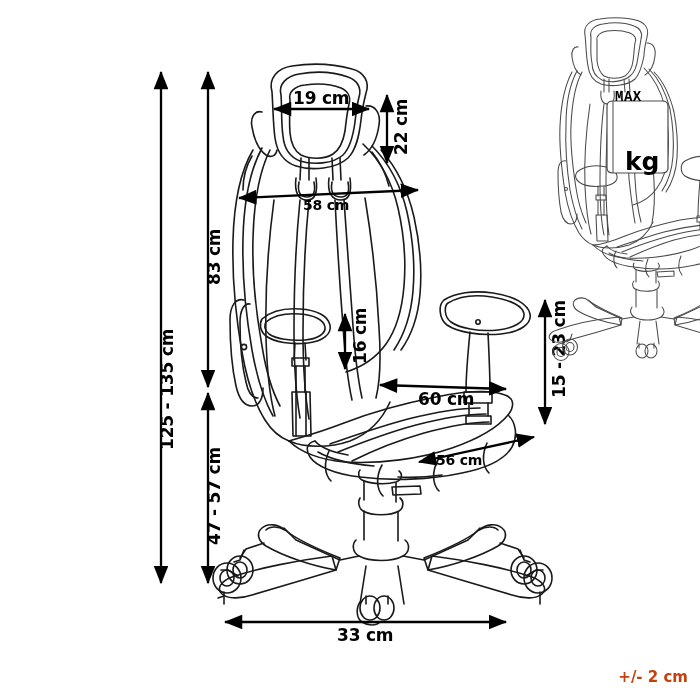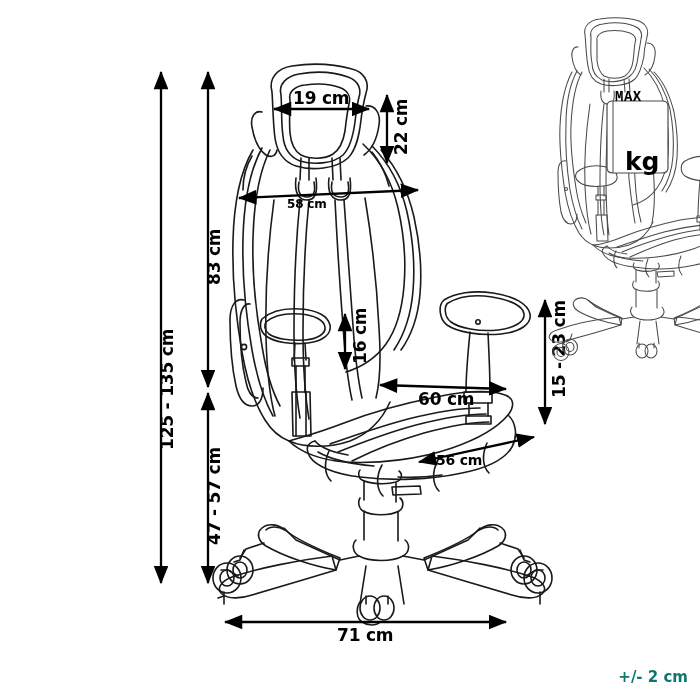--- a/index.html
+++ b/index.html
@@ -28,21 +28,21 @@
   .vert {
     transform-origin: 0 0;
     transform: rotate(-90deg);
   }
   .tol {
     position: absolute;
     right: 12px;
     bottom: 14px;
     font-size: 15px;
     font-weight: bold;
-    color: #0f766e;
+    color: #c2410c;
     font-family: "DejaVu Sans", sans-serif;
     margin-top: 16px;
   }
   svg { display: block; }
   .svglayer {
     position: absolute;
     left: 0;
     top: 0;
   }
 </style>
@@ -296,31 +296,31 @@
   <div class="dim-label vert" style="left:157px; top:450px; font-size:17px;">125 - 135 cm</div>
 
   <div class="dim-label vert" style="left:204px; top:285px; font-size:17px;">83 cm</div>
 
   <div class="dim-label vert" style="left:204px; top:545px; font-size:17px;">47 - 57 cm</div>
 
   <div class="dim-label" style="left:293px; top:88px; font-size:17px;">19 cm</div>
 
   <div class="dim-label vert" style="left:391px; top:155px; font-size:17px;">22 cm</div>
 
-  <div class="dim-label" style="left:287px; top:197px; font-size:12px;">58 cm</div>
+  <div class="dim-label" style="left:303px; top:197px; font-size:14px;">58 cm</div>
 
   <div class="dim-label vert" style="left:350px; top:364px; font-size:17px;">16 cm</div>
 
   <div class="dim-label vert" style="left:549px; top:398px; font-size:17px;">15 - 23 cm</div>
 
   <div class="dim-label" style="left:418px; top:389px; font-size:17px;">60 cm</div>
 
   <div class="dim-label" style="left:436px; top:452px; font-size:14px;">56 cm</div>
 
-  <div class="dim-label" style="left:337px; top:625px; font-size:17px;">71 cm</div>
+  <div class="dim-label" style="left:337px; top:625px; font-size:17px;">33 cm</div>
 
   <svg class="svglayer" width="700" height="700" viewBox="0 0 700 700">
     <g fill="none" stroke="#4a4a4a" stroke-width="1.05" stroke-linecap="round" stroke-linejoin="round">
 
       <path d="M585,35 C583,26 590,20 600,19 C614,17 629,18 639,21
                C646,24 649,30 647,37 C646,42 644,49 644,56
                C642,66 640,74 635,79 C627,86 611,87 601,84
                C593,81 589,75 588,66 C586,56 586,43 585,35 Z"></path>
       <path d="M591,37 C589,30 595,25 603,24 C614,22 626,23 634,26
                C640,28 643,33 641,39 C640,45 639,51 638,57

